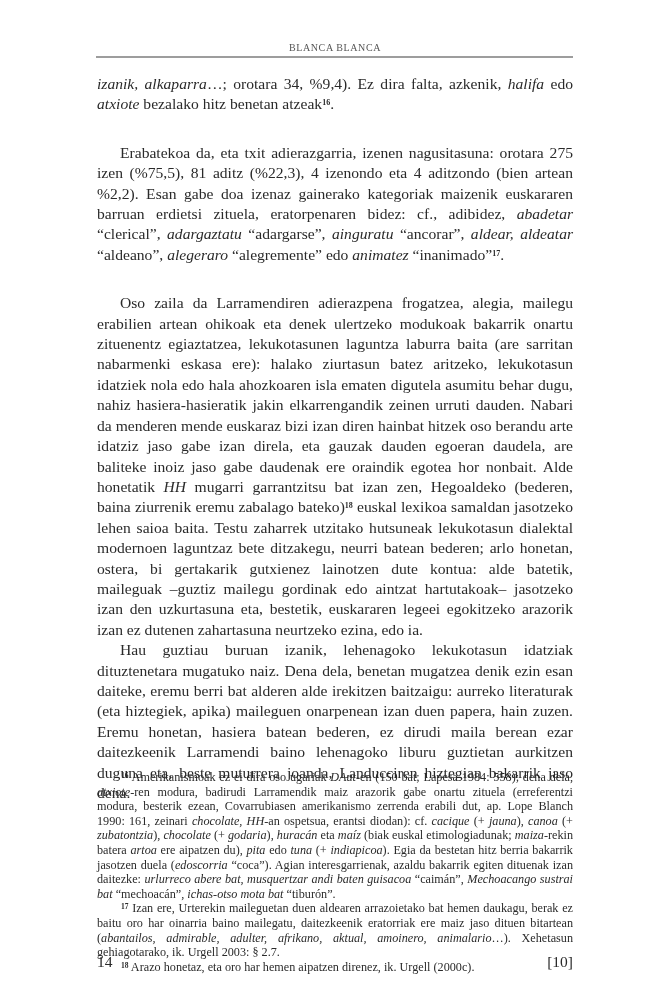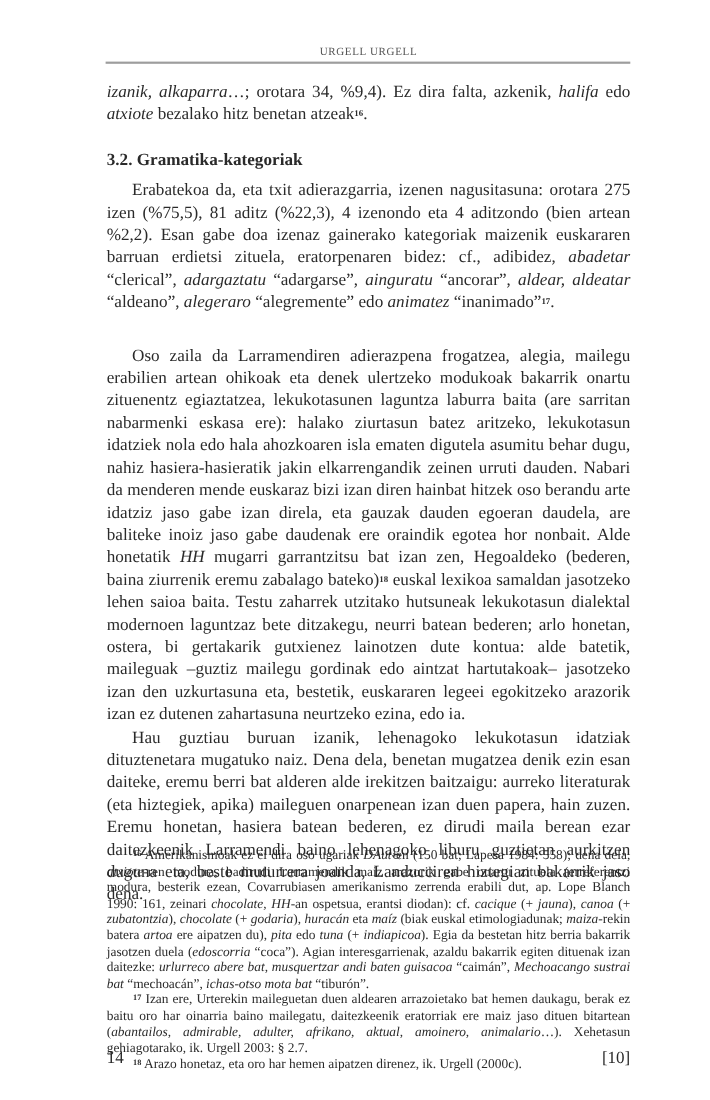--- a/index.html
+++ b/index.html
@@ -23,27 +23,26 @@
   .notes p { margin:0; text-indent:24px; }
   .notes sup { font-size:7.5px; top:-1px; }
   .folio { position:absolute; top:953px; left:0; width:476px; font-size:15.5px; }
   .folio .l { position:absolute; left:0; }
   .folio .r { position:absolute; right:0; }
 </style>
 </head>
 <body>
 
 <div class="page">
-  <div class="running-head">URGELL URGELL</div>
+  <div class="running-head">BLANCA BLANCA</div>
   <div class="head-rule"></div>
 
   <div class="body">
     <p><i>izanik, alkaparra</i><span>…; orotara 34, %9,4). Ez dira falta, azkenik, </span><i>halifa</i><span> edo </span><i>atxio­te</i><span> bezalako hitz benetan atzeak</span><sup>16</sup><span>.</span></p>
     <div class="gap-before-h"></div>
-    <h2>3.2. Gramatika-kategoriak</h2>
     <div class="gap-after-h"></div>
     <p class="ind"><span>Erabatekoa da, eta txit adierazgarria, izenen nagusitasuna: orotara 275 izen (%75,5), 81 aditz (%22,3), 4 izenondo eta 4 aditzondo (bien artean %2,2). Esan gabe doa izenaz gainerako kategoriak maizenik euskararen barruan erdie­tsi zituela, eratorpenaren bidez: cf., adibidez, </span><i>abadetar</i><span> “clerical”, </span><i>adargaztatu</i><span> “adargarse”, </span><i>ainguratu</i><span> “ancorar”, </span><i>aldear, aldeatar</i><span> “aldeano”, </span><i>alegeraro</i><span> “alegre­mente” edo </span><i>animatez</i><span> “inanimado”</span><sup>17</sup><span>.</span></p>
     <div class="gap-before-h"></div>
     <div class="gap-after-h"></div>
     <p class="ind"><span>Oso zaila da Larramendiren adierazpena frogatzea, alegia, mailegu erabilien artean ohikoak eta denek ulertzeko modukoak bakarrik onartu zituenentz egiaz­tatzea, lekukotasunen laguntza laburra baita (are sarritan nabarmenki eskasa ere): halako ziurtasun batez aritzeko, lekukotasun idatziek nola edo hala ahoz­koaren isla ematen digutela asumitu behar dugu, nahiz hasiera-hasieratik jakin elkarrengandik zeinen urruti dauden. Nabari da menderen mende euskaraz bi­zi izan diren hainbat hitzek oso berandu arte idatziz jaso gabe izan direla, eta gauzak dauden egoeran daudela, are baliteke inoiz jaso gabe daudenak ere oraindik egotea hor nonbait. Alde honetatik </span><i>HH</i><span> mugarri garrantzitsu bat izan zen, Hegoaldeko (bederen, baina ziurrenik eremu zabalago bateko)</span><sup>18</sup><span> euskal le­xikoa samaldan jasotzeko lehen saioa baita. Testu zaharrek utzitako hutsuneak lekukotasun dialektal modernoen laguntzaz bete ditzakegu, neurri batean be­deren; arlo honetan, ostera, bi gertakarik gutxienez lainotzen dute kontua: al­de batetik, maileguak –guztiz mailegu gordinak edo aintzat hartutakoak– jaso­tzeko izan den uzkurtasuna eta, bestetik, euskararen legeei egokitzeko arazorik izan ez dutenen zahartasuna neurtzeko ezina, edo ia.</span></p>
     <p class="ind"><span>Hau guztiau buruan izanik, lehenagoko lekukotasun idatziak dituztenetara mugatuko naiz. Dena dela, benetan mugatzea denik ezin esan daiteke, ere­mu berri bat alderen alde irekitzen baitzaigu: aurreko literaturak (eta hiztegiek, apika) maileguen onarpenean izan duen papera, hain zuzen. Eremu honetan, hasiera batean bederen, ez dirudi maila berean ezar daitezkeenik Larramendi baino lehenagoko liburu guztietan aurkitzen duguna eta, beste muturrera joanda, Landucciren hiztegian bakarrik jaso dena.</span></p>
   </div>
 
   <div class="notes">
     <p><sup>16</sup><span> Amerikanismoak ez ei dira oso ugariak </span><i>DAut</i><span>-en (150 bat; Lapesa 1984: 558); dena dela, </span><i>atxio­te</i><span>-ren modura, badirudi Larramendik maiz arazorik gabe onartu zituela (erreferentzi modura, besterik ezean, Covarrubiasen amerikanismo zerrenda erabili dut, ap. Lope Blanch 1990: 161, zeinari </span><i>chocolate, HH</i><span>-an ospetsua, erantsi diodan): cf. </span><i>cacique</i><span> (+ </span><i>jauna</i><span>), </span><i>canoa</i><span> (+ </span><i>zubatontzia</i><span>), </span><i>chocolate</i><span> (+ </span><i>godaria</i><span>), </span><i>hu­racán</i><span> eta </span><i>maíz</i><span> (biak euskal etimologiadunak; </span><i>maiza</i><span>-rekin batera </span><i>artoa</i><span> ere aipatzen du), </span><i>pita</i><span> edo </span><i>tuna</i><span> (+ </span><i>indiapicoa</i><span>). Egia da bestetan hitz berria bakarrik jasotzen duela (</span><i>edoscorria</i><span> “coca”). Agian interesga­rrienak, azaldu bakarrik egiten dituenak izan daitezke: </span><i>urlurreco abere bat, musquertzar andi baten gui­sacoa</i><span> “caimán”, </span><i>Mechoacango sustrai bat</i><span> “mechoacán”, </span><i>ichas-otso mota bat</i><span> “tiburón”.</span></p>

